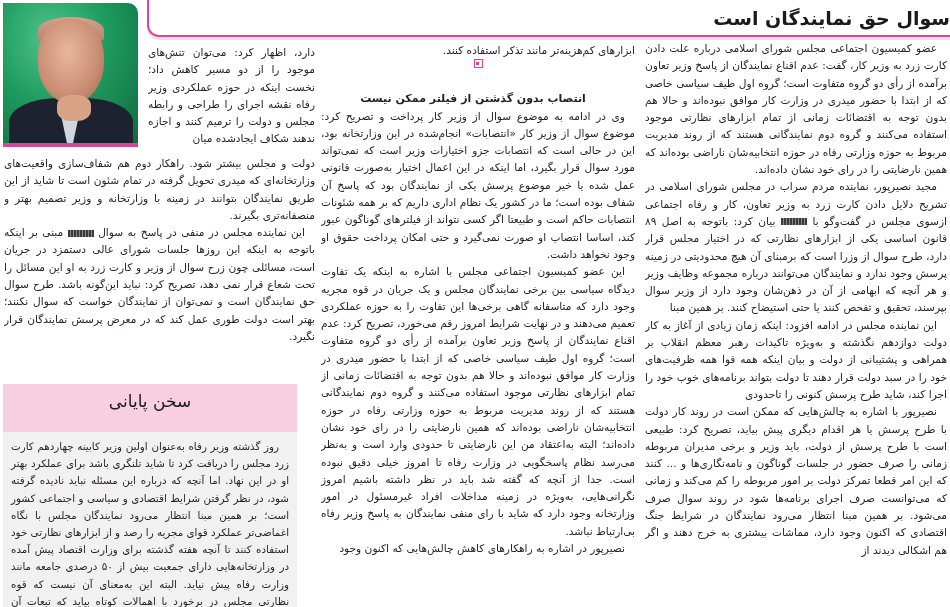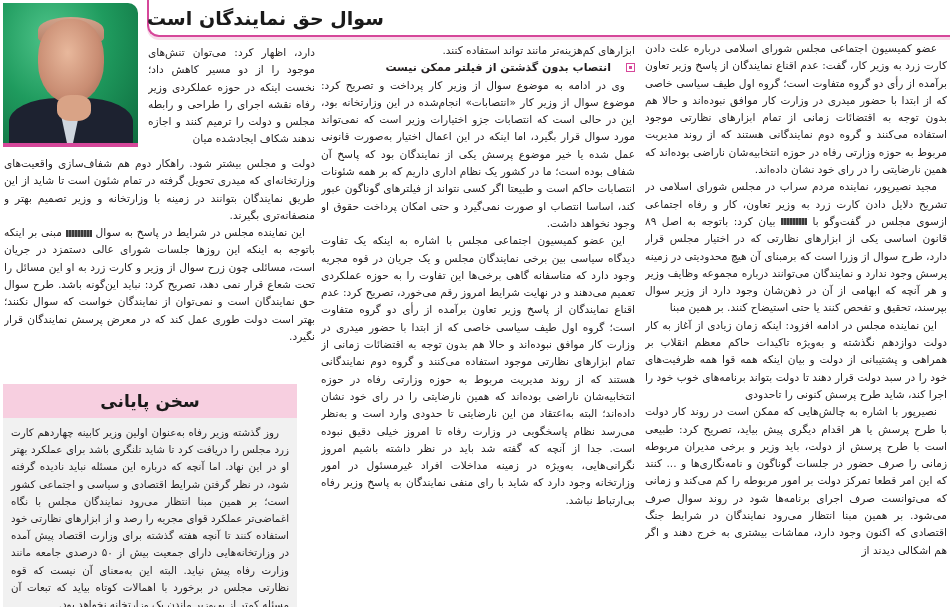--- a/index.html
+++ b/index.html
@@ -14,21 +14,21 @@
     position: absolute;
     left: 147px; top: 0; width: 803px; height: 37px;
     border-left: 2px solid #d6479a;
     border-bottom: 2px solid #d6479a;
     border-bottom-left-radius: 12px;
     box-shadow: 0 3px 0 #f7dcea;
   }
   .title {
     position: absolute;
     left: 147px; top: 3px; width: 803px; height: 30px;
-    text-align: left;
+    text-align: right;
     font-family: "DejaVu Sans", sans-serif;
     font-weight: bold;
     font-size: 19px;
     line-height: 30px;
     color: #1a1a1a;
   }
   .col {
     position: absolute;
     font-size: 10.6px;
     line-height: 17.3px;
@@ -40,22 +40,23 @@
   .col p.noindent { text-indent: 0; }
   .col-right { left: 645px; top: 40px; width: 302px; height: 567px; }
   .col-mid { left: 321px; top: 42px; width: 314px; height: 565px; }
   .col-left-top { left: 148px; top: 44px; width: 167px; height: 112px; }
   .col-left { left: 4px; top: 155px; width: 311px; height: 195px; }
   .subhead {
     font-weight: bold;
     font-size: 11px;
     display: flex;
     align-items: center;
-    gap: 5px;
+    gap: 22px;
     text-indent: 0;
+    flex-direction: column;
   }
   .bullet-icon {
     display: inline-block;
     width: 9px; height: 9px;
     border: 1.5px solid #d6479a;
     background: #fff;
     position: relative;
     flex: 0 0 9px;
   }
   .bullet-icon::after {
@@ -96,24 +97,24 @@
     position: absolute; left: 54px; top: 92px; width: 34px; height: 26px;
     border-radius: 40%;
     background: #d9a386;
   }
   .box {
     position: absolute;
     left: 3px; top: 384px; width: 294px; height: 223px;
     background: #f1f1f1;
   }
   .box-header {
-    height: 34px;
+    height: 48px;
     background: #f7cfe0;
     text-align: center;
-    font-weight: bold;
+    font-weight: normal;
     font-size: 17px;
     line-height: 34px;
     color: #1a1a1a;
   }
   .box-body {
     padding: 6px 8px 0 8px;
     font-size: 10.3px;
     line-height: 17.2px;
     text-align: justify;
     text-align-last: right;
@@ -140,42 +141,43 @@
   <div class="hand"></div>
 </div>
 
 <div class="col col-right">
   <p>عضو کمیسیون اجتماعی مجلس شورای اسلامی درباره علت دادن کارت زرد به وزیر کار، گفت: عدم اقناع نمایندگان از پاسخ وزیر تعاون برآمده از رأی دو گروه متفاوت است؛ گروه اول طیف سیاسی خاصی که از ابتدا با حضور میدری در وزارت کار موافق نبوده‌اند و حالا هم بدون توجه به اقتضائات زمانی از تمام ابزارهای نظارتی موجود استفاده می‌کنند و گروه دوم نمایندگانی هستند که از روند مدیریت مربوط به حوزه وزارتی رفاه در حوزه انتخابیه‌شان ناراضی بوده‌اند که همین نارضایتی را در رای خود نشان داده‌اند.</p>
   <p>
     <span>مجید نصیرپور، نماینده مردم سراب در مجلس شورای اسلامی در تشریح دلایل دادن کارت زرد به وزیر تعاون، کار و رفاه اجتماعی ازسوی مجلس در گفت‌وگو با</span>
     <span class="redact"></span>
     <span>بیان کرد: باتوجه به اصل ۸۹ قانون اساسی یکی از ابزارهای نظارتی که در اختیار مجلس قرار دارد، طرح سوال از وزرا است که برمبنای آن هیچ محدودیتی در زمینه پرسش وجود ندارد و نمایندگان می‌توانند درباره مجموعه وظایف وزیر و هر آنچه که ابهامی از آن در ذهن‌شان وجود دارد از وزیر سوال بپرسند، تحقیق و تفحص کنند یا حتی استیضاح کنند. بر همین مبنا</span>
   </p>
-  <p>این نماینده مجلس در ادامه افزود: اینکه زمان زیادی از آغاز به کار دولت دوازدهم نگذشته و به‌ویژه تاکیدات حاکم معظم انقلاب بر همراهی و پشتیبانی از دولت و بیان اینکه همه قوا همه ظرفیت‌های خود را در سبد دولت قرار دهند تا دولت بتواند برنامه‌های خوب خود را اجرا کند، شاید طرح پرسش کنونی را تاحدودی</p>
+  <p>این نماینده مجلس در ادامه افزود: اینکه زمان زیادی از آغاز به کار دولت دوازدهم نگذشته و به‌ویژه تاکیدات رهبر معظم انقلاب بر همراهی و پشتیبانی از دولت و بیان اینکه همه قوا همه ظرفیت‌های خود را در سبد دولت قرار دهند تا دولت بتواند برنامه‌های خوب خود را اجرا کند، شاید طرح پرسش کنونی را تاحدودی</p>
   <p>نصیرپور با اشاره به چالش‌هایی که ممکن است در روند کار دولت با طرح پرسش یا هر اقدام دیگری پیش بیاید، تصریح کرد: طبیعی است با طرح پرسش از دولت، باید وزیر و برخی مدیران مربوطه زمانی را صرف حضور در جلسات گوناگون و نامه‌نگاری‌ها و ... کنند که این امر قطعا تمرکز دولت بر امور مربوطه را کم می‌کند و زمانی که می‌توانست صرف اجرای برنامه‌ها شود در روند سوال صرف می‌شود. بر همین مبنا انتظار می‌رود نمایندگان در شرایط جنگ اقتصادی که اکنون وجود دارد، مماشات بیشتری به خرج دهند و اگر هم اشکالی دیدند از</p>
 </div>
 
 <div class="col col-mid">
-  <p class="noindent">ابزارهای کم‌هزینه‌تر مانند تواند استفاده کنند.</p>
+  <p class="noindent">ابزارهای کم‌هزینه‌تر مانند تذکر استفاده کنند.</p>
   <p class="subhead">
     <span class="bullet-icon"></span>
     <span>انتصاب بدون گذشتن از فیلتر ممکن نیست</span>
   </p>
   <p>وی در ادامه به موضوع سوال از وزیر کار پرداخت و تصریح کرد: موضوع سوال از وزیر کار «انتصابات» انجام‌شده در این وزارتخانه بود، این در حالی است که انتصابات جزو اختیارات وزیر است که نمی‌تواند مورد سوال قرار بگیرد، اما اینکه در این اعمال اختیار به‌صورت قانونی عمل شده یا خیر موضوع پرسش یکی از نمایندگان بود که پاسخ آن شفاف بوده است؛ ما در کشور یک نظام اداری داریم که بر همه شئونات انتصابات حاکم است و طبیعتا اگر کسی نتواند از فیلترهای گوناگون عبور کند، اساسا انتصاب او صورت نمی‌گیرد و حتی امکان پرداخت حقوق او وجود نخواهد داشت.</p>
   <p>این عضو کمیسیون اجتماعی مجلس با اشاره به اینکه یک تفاوت دیدگاه سیاسی بین برخی نمایندگان مجلس و یک جریان در قوه مجریه وجود دارد که متاسفانه گاهی برخی‌ها این تفاوت را به حوزه عملکردی تعمیم می‌دهند و در نهایت شرایط امروز رقم می‌خورد، تصریح کرد: عدم اقناع نمایندگان از پاسخ وزیر تعاون برآمده از رأی دو گروه متفاوت است؛ گروه اول طیف سیاسی خاصی که از ابتدا با حضور میدری در وزارت کار موافق نبوده‌اند و حالا هم بدون توجه به اقتضائات زمانی از تمام ابزارهای نظارتی موجود استفاده می‌کنند و گروه دوم نمایندگانی هستند که از روند مدیریت مربوط به حوزه وزارتی رفاه در حوزه انتخابیه‌شان ناراضی بوده‌اند که همین نارضایتی را در رای خود نشان داده‌اند؛ البته به‌اعتقاد من این نارضایتی تا حدودی وارد است و به‌نظر می‌رسد نظام پاسخگویی در وزارت رفاه تا امروز خیلی دقیق نبوده است. جدا از آنچه که گفته شد باید در نظر داشته باشیم امروز نگرانی‌هایی، به‌ویژه در زمینه مداخلات افراد غیرمسئول در امور وزارتخانه وجود دارد که شاید با رای منفی نمایندگان به پاسخ وزیر رفاه بی‌ارتباط نباشد.</p>
+  <p>نصیرپور در اشاره به راهکارهای کاهش چالش‌هایی که اکنون وجود</p>
 </div>
 
 <div class="col col-left-top">
   <p class="noindent">دارد، اظهار کرد: می‌توان تنش‌های موجود را از دو مسیر کاهش داد؛ نخست اینکه در حوزه عملکردی وزیر رفاه نقشه اجرای را طراحی و رابطه مجلس و دولت را ترمیم کنند و اجازه ندهند شکاف ایجادشده میان</p>
 </div>
 
 <div class="col col-left">
   <p class="noindent">دولت و مجلس بیشتر شود. راهکار دوم هم شفاف‌سازی واقعیت‌های وزارتخانه‌ای که میدری تحویل گرفته در تمام شئون است تا شاید از این طریق نمایندگان بتوانند در زمینه با وزارتخانه و وزیر تصمیم بهتر و منصفانه‌تری بگیرند.</p>
   <p>
-    <span>این نماینده مجلس در شرایط در پاسخ به سوال</span>
+    <span>این نماینده مجلس در منفی در پاسخ به سوال</span>
     <span class="redact"></span>
     <span>مبنی بر اینکه باتوجه به اینکه این روزها جلسات شورای عالی دستمزد در جریان است، مسائلی چون زرح سوال از وزیر و کارت زرد به او این مسائل را تحت شعاع قرار نمی دهد، تصریح کرد: نباید این‌گونه باشد. طرح سوال حق نمایندگان است و نمی‌توان از نمایندگان خواست که سوال نکنند؛ بهتر است دولت طوری عمل کند که در معرض پرسش نمایندگان قرار نگیرد.</span>
   </p>
 </div>
 
 <div class="box">
   <div class="box-header">سخن پایانی</div>
   <div class="box-body">
     <p>روز گذشته وزیر رفاه به‌عنوان اولین وزیر کابینه چهاردهم کارت زرد مجلس را دریافت کرد تا شاید تلنگری باشد برای عملکرد بهتر او در این نهاد. اما آنچه که درباره این مسئله نباید نادیده گرفته شود، در نظر گرفتن شرایط اقتصادی و سیاسی و اجتماعی کشور است؛ بر همین مبنا انتظار می‌رود نمایندگان مجلس با نگاه اغماضی‌تر عملکرد قوای مجریه را رصد و از ابزارهای نظارتی خود استفاده کنند تا آنچه هفته گذشته برای وزارت اقتصاد پیش آمده در وزارتخانه‌هایی دارای جمعیت بیش از ۵۰ درصدی جامعه مانند وزارت رفاه پیش نیاید. البته این به‌معنای آن نیست که قوه نظارتی مجلس در برخورد با اهمالات کوتاه بیاید که تبعات آن مسئله کمتر از بی‌وزیر ماندن یک وزارتخانه نخواهد بود.</p>
   </div>

